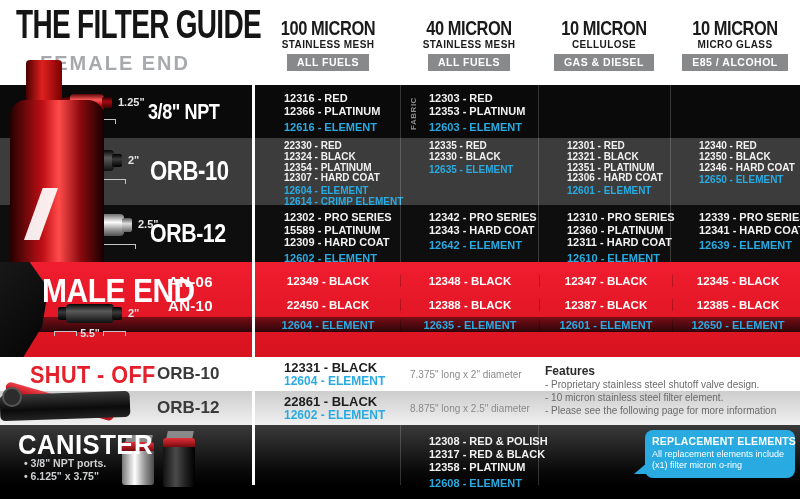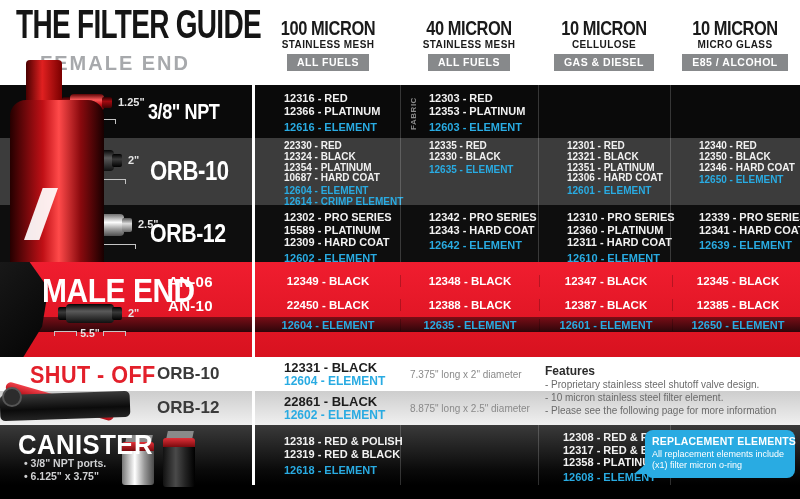--- a/index.html
+++ b/index.html
@@ -205,21 +205,21 @@
           <div class="dimv">2"</div>
           <div class="dimh">
             <span>5.5"</span>
           </div>
           <div class="biglabel">ORB-10</div>
         </div>
         <div class="dcell">
           <div class="part">22330 - RED</div>
           <div class="part">12324 - BLACK</div>
           <div class="part">12354 - PLATINUM</div>
-          <div class="part">10687 - HARD COAT</div>
+          <div class="part">12307 - HARD COAT</div>
           <div class="elements">
             <div class="part element">12604 - ELEMENT</div>
             <div class="part element">12614 - CRIMP ELEMENT</div>
           </div>
         </div>
         <div class="dcell">
           <div class="part">12335 - RED</div>
           <div class="part">12330 - BLACK</div>
           <div class="elements">
             <div class="part element">12635 - ELEMENT</div>
@@ -373,27 +373,20 @@
       <div class="cbody"></div>
     </div>
     <div id="can-pic2" class="can-pic">
       <div class="bracket"></div>
       <div class="ccap"></div>
       <div class="cbody"></div>
     </div>
     <div id="can-rows">
         <div class="tr can-row">
           <div class="lab-cell"></div>
-          <div class="dcell">
-            <div class="part">12318 - RED &amp; POLISH</div>
-            <div class="part">12319 - RED &amp; BLACK</div>
-            <div class="elements">
-              <div class="part element">12618 - ELEMENT</div>
-            </div>
-          </div>
           <div class="dcell"></div>
           <div class="dcell">
             <div class="part">12308 - RED &amp; POLISH</div>
             <div class="part">12317 - RED &amp; BLACK</div>
             <div class="part">12358 - PLATINUM</div>
             <div class="elements">
               <div class="part element">12608 - ELEMENT</div>
             </div>
           </div>
           <div class="dcell"></div>

